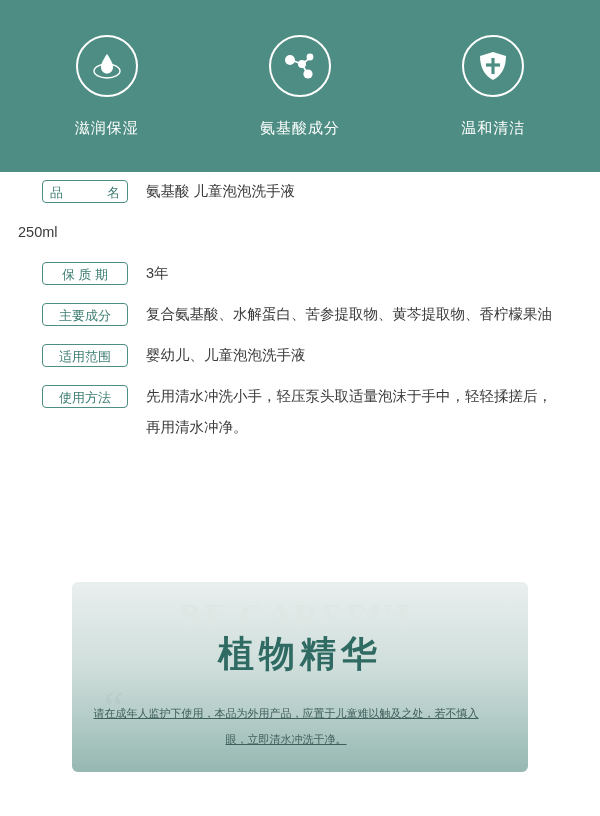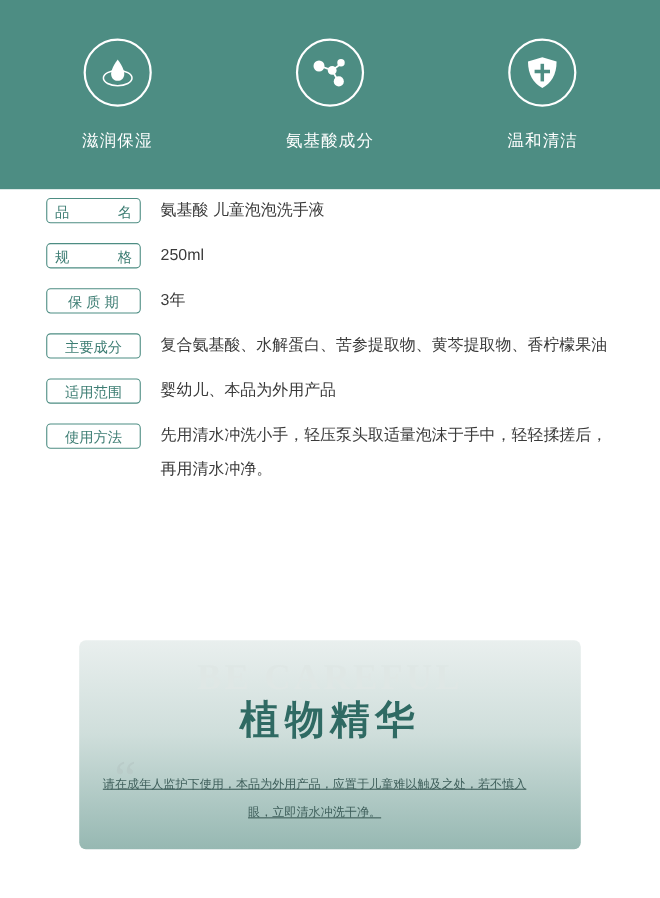--- a/index.html
+++ b/index.html
@@ -203,37 +203,36 @@
   </div>
 
   <div class="spec">
 
     <div class="spec-row">
       <div class="spec-key spaced">品　　名</div>
       <div class="spec-val">氨基酸 儿童泡泡洗手液</div>
     </div>
 
     <div class="spec-row">
-      <div class="spec-key spaced">规　　格</div>
       <div class="spec-val">250ml</div>
     </div>
 
     <div class="spec-row">
       <div class="spec-key">保 质 期</div>
       <div class="spec-val">3年</div>
     </div>
 
     <div class="spec-row">
       <div class="spec-key">主要成分</div>
       <div class="spec-val">复合氨基酸、水解蛋白、苦参提取物、黄芩提取物、香柠檬果油</div>
     </div>
 
     <div class="spec-row">
       <div class="spec-key">适用范围</div>
-      <div class="spec-val">婴幼儿、本品为外用产品</div>
+      <div class="spec-val">婴幼儿、儿童泡泡洗手液</div>
     </div>
 
     <div class="spec-row">
       <div class="spec-key">使用方法</div>
       <div class="spec-val">先用清水冲洗小手，轻压泵头取适量泡沫于手中，轻轻揉搓后，再用清水冲净。</div>
     </div>
 
   </div>
 
   <div class="careful">

